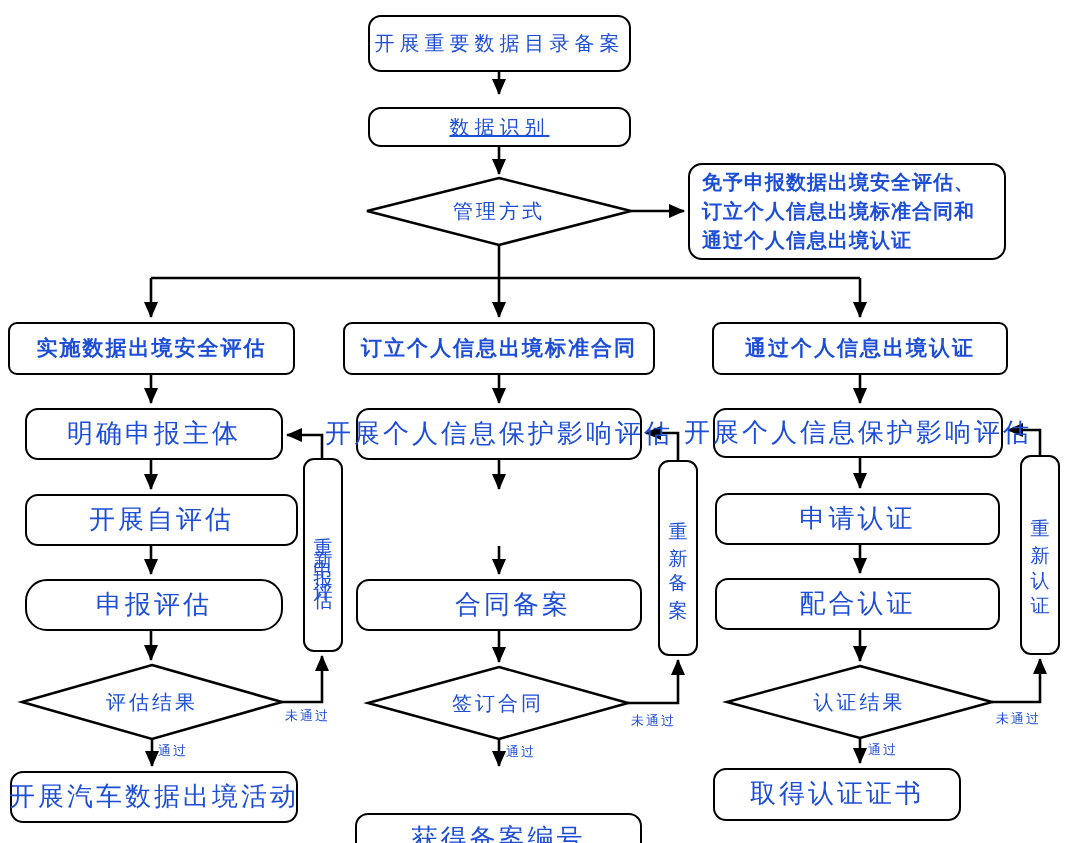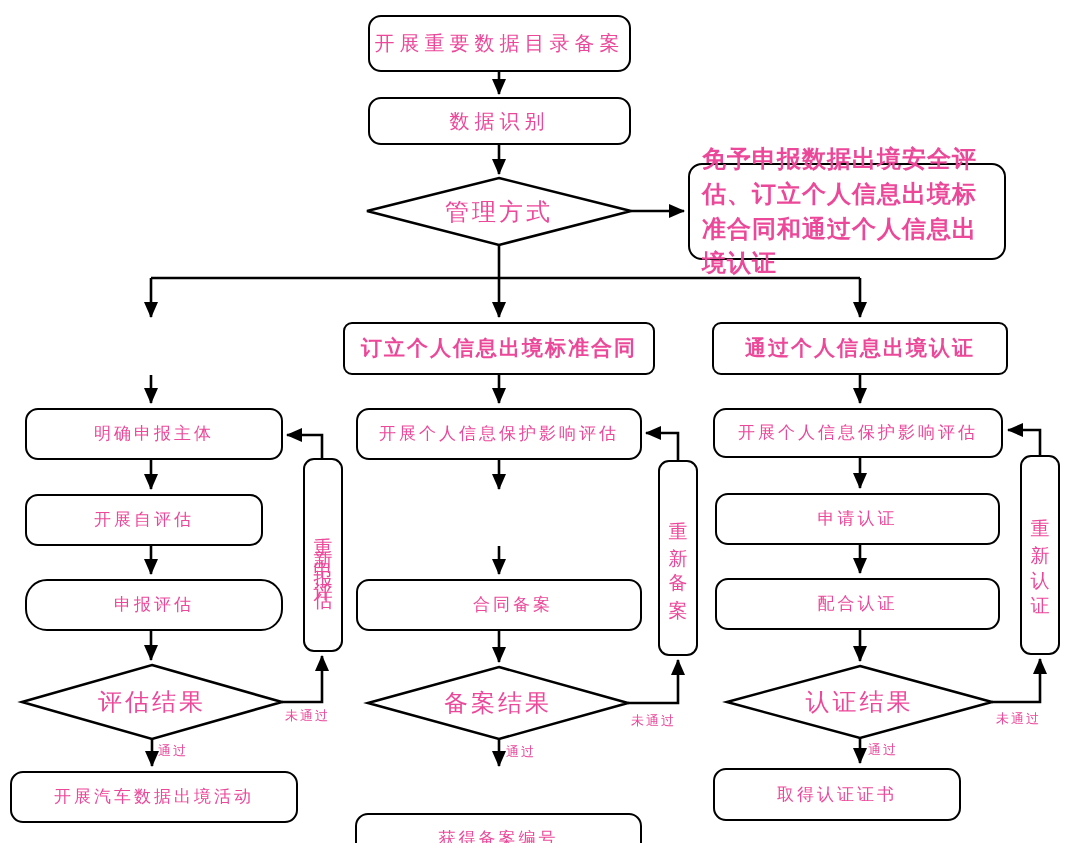--- a/index.html
+++ b/index.html
@@ -1,46 +1,46 @@
 <!DOCTYPE html>
 <html><head>
 <meta charset="utf-8">
 <style>
   html,body{margin:0;padding:0;background:#ffffff;}
   #canvas{
     position:relative;width:1080px;height:843px;background:#ffffff;
-    font-family:"Liberation Sans",sans-serif;color:#ec4899;overflow:hidden;
+    font-family:"Liberation Sans",sans-serif;color:#1d4ed8;overflow:hidden;
   }
   #wires{position:absolute;left:0;top:0;width:1080px;height:843px;}
   .node{
     position:absolute;box-sizing:border-box;border:2.6px solid #000;border-radius:13px;
     background:#fff;display:flex;align-items:center;justify-content:center;
     text-align:center;font-family:"Liberation Serif","DejaVu Serif",serif;
-    font-size:17px;letter-spacing:3px;line-height:1.25;white-space:nowrap;
+    font-size:26px;letter-spacing:3px;line-height:1.25;white-space:nowrap;
   }
   .node.top{font-size:20px;letter-spacing:5px;}
   .node.header{
     font-family:"Liberation Sans","DejaVu Sans",sans-serif;font-weight:700;
     font-size:21px;letter-spacing:2px;border-radius:9px;border-width:2.8px;
   }
   .node.note{
     font-family:"Liberation Sans","DejaVu Sans",sans-serif;font-weight:700;
-    font-size:24px;letter-spacing:1px;line-height:1.45;white-space:normal;
+    font-size:20px;letter-spacing:1px;line-height:1.45;white-space:normal;
     text-align:left;padding:4px 12px;border-radius:14px;
   }
   .node.retry{
     writing-mode:vertical-rl;text-orientation:upright;border-radius:11px;
     font-size:19px;white-space:normal;padding:6px 0;
   }
   .retry.sp1{letter-spacing:11px;}
   .retry.sp2{letter-spacing:26px;}
   .dlabel{
     position:absolute;display:flex;align-items:center;justify-content:center;
     text-align:center;font-family:"Liberation Serif","DejaVu Serif",serif;
-    font-size:24px;letter-spacing:3px;background:transparent;
+    font-size:20px;letter-spacing:3px;background:transparent;
   }
   .elabel{
     position:absolute;font-family:"Liberation Serif","DejaVu Serif",serif;
     font-size:13px;letter-spacing:2px;white-space:nowrap;
   }
 </style>
 </head>
 <body>
 
 <div id="canvas">
@@ -87,39 +87,40 @@
     <path d="M860,545 V573" marker-end="url(#arw)"></path>
     <path d="M860,630 V661" marker-end="url(#arw)"></path>
     <polygon points="860,666 992,702 860,738 727,702" fill="#fff"></polygon>
     <path d="M860,738 V763" marker-end="url(#arw)"></path>
     <path d="M992,702 L1040,702 L1040,659" marker-end="url(#arw)"></path>
     <path d="M1040,455 L1040,430 L1008,430" marker-end="url(#arw)"></path>
   </svg>
 
   <div class="node top" style="left:368px;top:15px;width:263px;height:57px;">开展重要数据目录备案</div>
 
-  <div class="node top" style="left:368px;top:97px;width:263px;height:48px;">数据识别</div>
+  <div class="node top" style="left:368px;top:107px;width:263px;height:40px;text-decoration:underline;">数据识别</div>
 
   <div class="dlabel" style="left:367px;top:178px;width:264px;height:67px;">管理方式</div>
 
   <div class="node note" style="left:688px;top:163px;width:318px;height:97px;">免予申报数据出境安全评估、订立个人信息出境标准合同和通过个人信息出境认证</div>
 
+  <div class="node header" style="left:8px;top:322px;width:287px;height:53px;">实施数据出境安全评估</div>
   <div class="node header" style="left:712px;top:322px;width:296px;height:53px;">通过个人信息出境认证</div>
   <div class="node header" style="left:343px;top:322px;width:312px;height:53px;">订立个人信息出境标准合同</div>
 
   <div class="node" style="left:25px;top:408px;width:258px;height:52px;">明确申报主体</div>
-  <div class="node" style="left:25px;top:494px;width:238px;height:52px;">开展自评估</div>
+  <div class="node" style="left:25px;top:494px;width:273px;height:52px;">开展自评估</div>
   <div class="node" style="left:25px;top:579px;width:258px;height:52px;border-radius:22px;">申报评估</div>
   <div class="dlabel" style="left:22px;top:665px;width:260px;height:74px;">评估结果</div>
   <div class="node" style="left:10px;top:771px;width:288px;height:52px;">开展汽车数据出境活动</div>
   <div class="node retry sp1" style="left:303px;top:458px;width:40px;height:194px;">重新申报评估</div>
 
   <div class="node" style="left:356px;top:408px;width:286px;height:52px;">开展个人信息保护影响评估</div>
   <div class="node" style="left:356px;top:579px;width:286px;height:52px;padding-left:28px;">合同备案</div>
-  <div class="dlabel" style="left:368px;top:667px;width:260px;height:72px;">备案结果</div>
+  <div class="dlabel" style="left:368px;top:667px;width:260px;height:72px;">签订合同</div>
   <div class="node" style="left:355px;top:771px;width:287px;height:52px;margin-top:42px;">获得备案编号</div>
   <div class="node retry sp2" style="left:658px;top:460px;width:40px;height:196px;">重新备案</div>
 
   <div class="node" style="left:713px;top:408px;width:290px;height:50px;">开展个人信息保护影响评估</div>
   <div class="node" style="left:715px;top:493px;width:285px;height:52px;">申请认证</div>
   <div class="node" style="left:715px;top:578px;width:285px;height:52px;">配合认证</div>
   <div class="dlabel" style="left:727px;top:666px;width:265px;height:72px;">认证结果</div>
   <div class="node" style="left:713px;top:768px;width:248px;height:53px;">取得认证证书</div>
   <div class="node retry sp2" style="left:1020px;top:455px;width:40px;height:200px;">重新认证</div>
 

